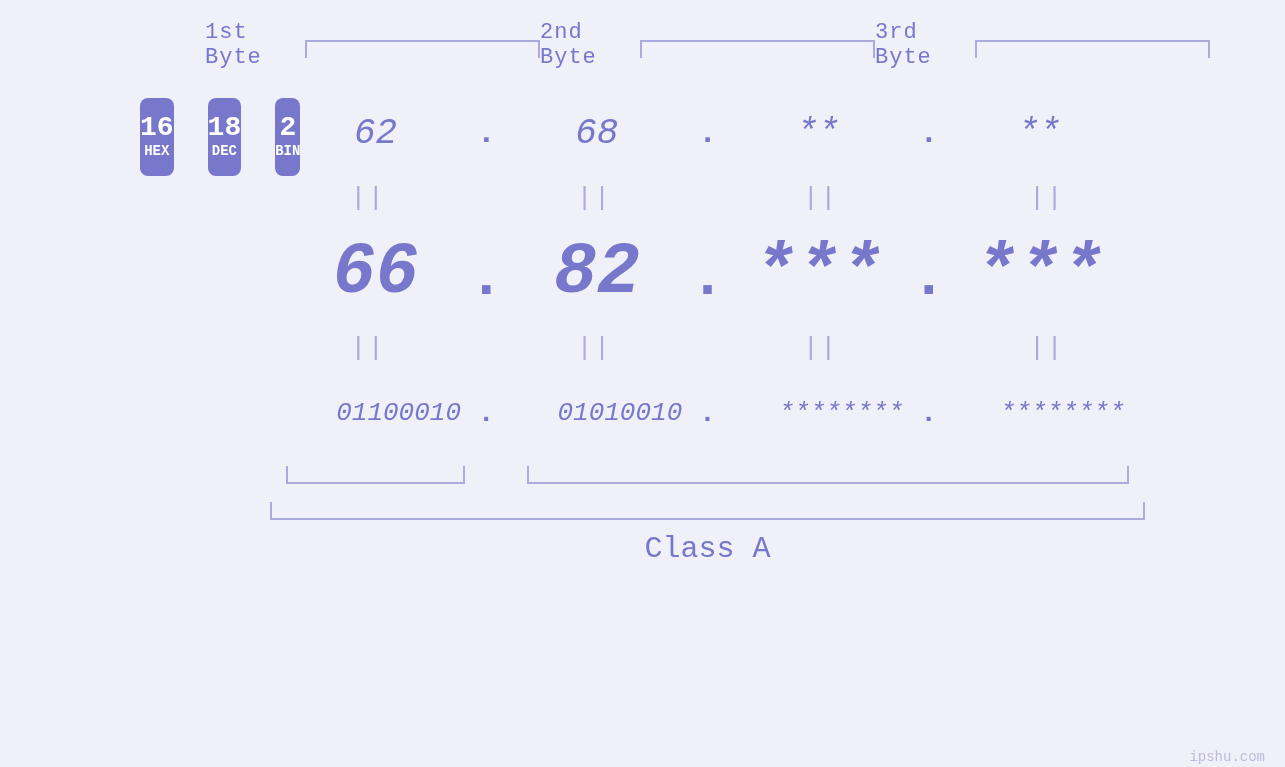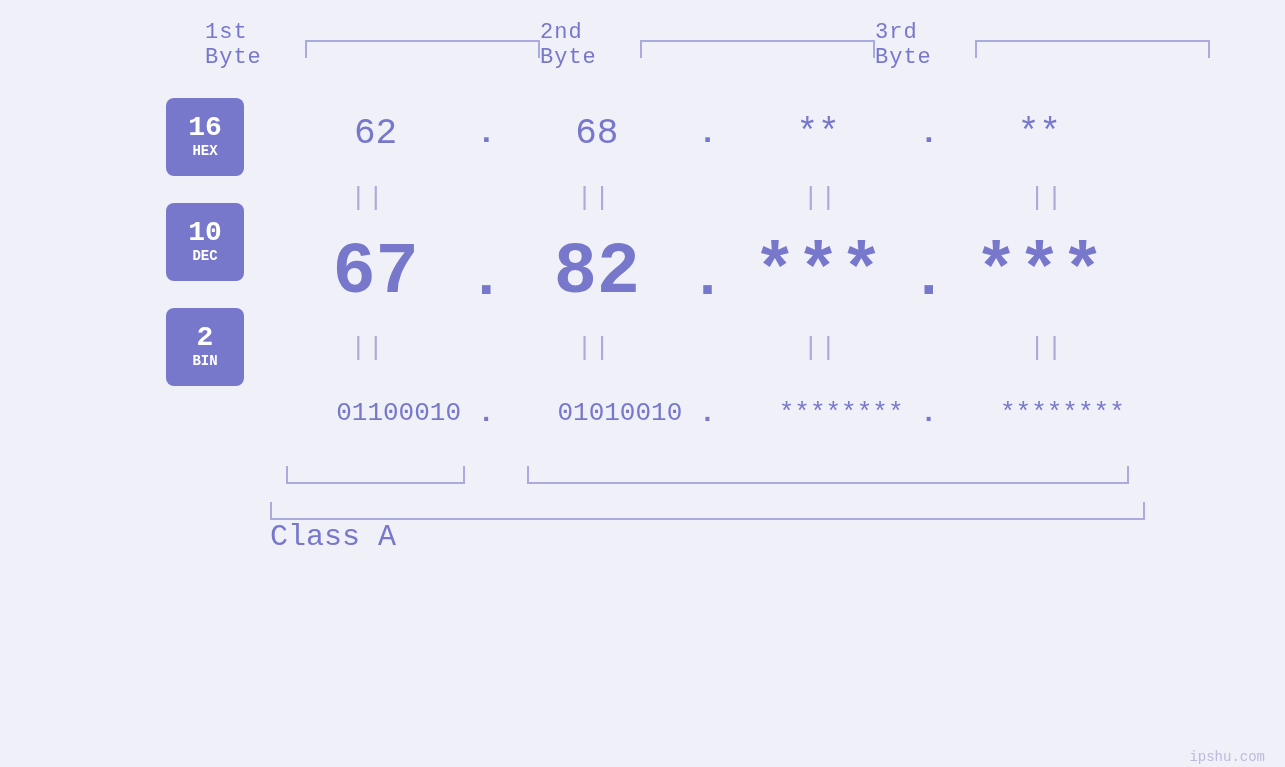--- a/index.html
+++ b/index.html
@@ -58,26 +58,26 @@
     
     .main-content {
       display: flex;
       width: 100%;
       margin-top: 10px;
       align-items: flex-start;
     }
 
     .base-labels {
       display: flex;
-      flex-direction: column;
+      flex-direction: row;
       align-items: center;
       justify-content: space-around;
       width: 130px;
       padding-top: 10px;
-      gap: 27px;
+      gap: 34px;
     }
 
     .base-badge {
       background-color: #7777cc;
       color: white;
       border-radius: 8px;
       width: 78px;
       height: 78px;
       display: flex;
       flex-direction: column;
@@ -109,20 +109,21 @@
       align-items: center;
       height: 90px;
     }
 
     .value-cell {
       flex: 1;
       display: flex;
       align-items: center;
       justify-content: center;
       position: relative;
+      font-style: italic;
     }
 
     .value-text {
       color: #7777cc;
       text-align: center;
     }
 
     .hex-val {
       font-size: 36px;
       font-family: 'Courier New', Courier, monospace;
@@ -207,21 +208,21 @@
   </div>
 
   <div class="main-content">
 
     <div class="base-labels">
       <div class="base-badge">
         <span class="base-num">16</span>
         <span class="base-name">HEX</span>
       </div>
       <div class="base-badge">
-        <span class="base-num">10</span>
+        <span class="base-num">18</span>
         <span class="base-name">DEC</span>
       </div>
       <div class="base-badge">
         <span class="base-num">2</span>
         <span class="base-name">BIN</span>
       </div>
     </div>
 
     <div class="rows-area">
 
@@ -256,21 +257,21 @@
             <span class="equals-sym">||</span>
           </div>
         <div style="width:30px"></div>
         <div class="equals-cell">
             <span class="equals-sym">||</span>
           </div>
       </div>
 
       <div class="value-row" style="height:110px;">
         <div class="value-cell">
-          <span class="value-text dec-val">67</span>
+          <span class="value-text dec-val">66</span>
         </div>
         <div class="dot-sep dot-large">.</div>
         <div class="value-cell">
           <span class="value-text dec-val">82</span>
         </div>
         <div class="dot-sep dot-large">.</div>
         <div class="value-cell">
           <span class="value-text dec-val">***</span>
         </div>
         <div class="dot-sep dot-large">.</div>
@@ -323,21 +324,21 @@
         <div style="width:30px;"></div>
 
         <div style="flex:3; display:flex; flex-direction:column; align-items:center;">
           <div style="width:95%; height:18px; border-bottom:2px solid #aaaadd; border-left:2px solid #aaaadd; border-right:2px solid #aaaadd;"></div>
         </div>
       </div>
 
 
       <div style="margin-top:18px; width:100%;">
         <div style="width:100%; height:18px; border-bottom:2px solid #aaaadd; border-left:2px solid #aaaadd; border-right:2px solid #aaaadd;"></div>
-        <div style="text-align:left; ">
+        <div style="text-align:center; margin-top:12px;">
           <span style="color:#7777cc; font-size:30px; font-family:'Courier New',monospace;">Class A</span>
         </div>
       </div>
 
     </div>
   </div>
 
 </div>
 
 <div class="watermark">ipshu.com</div>

